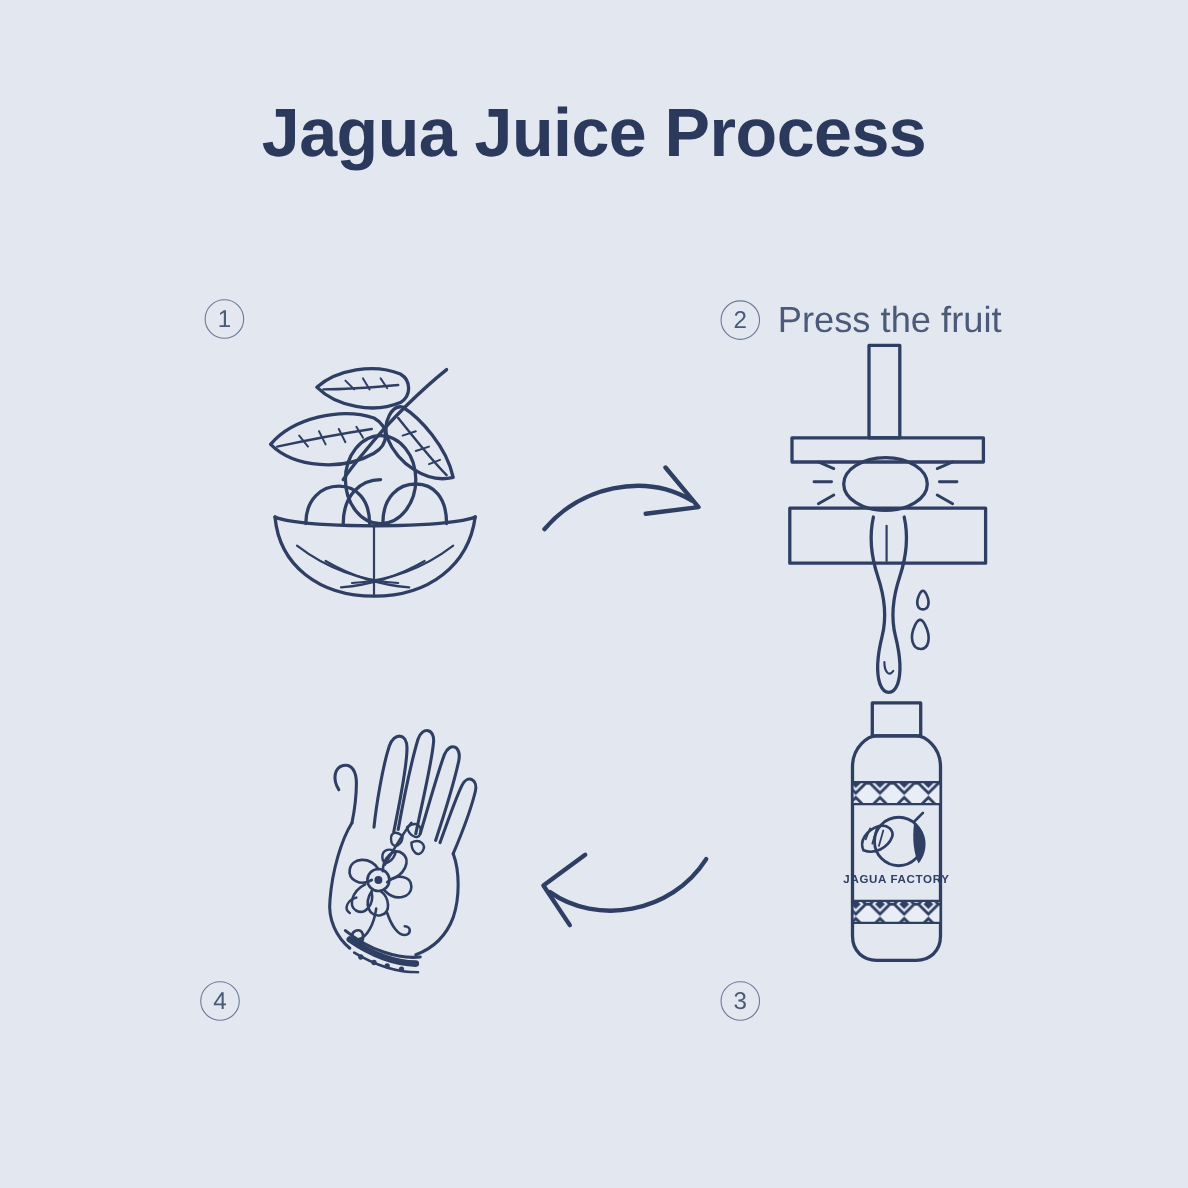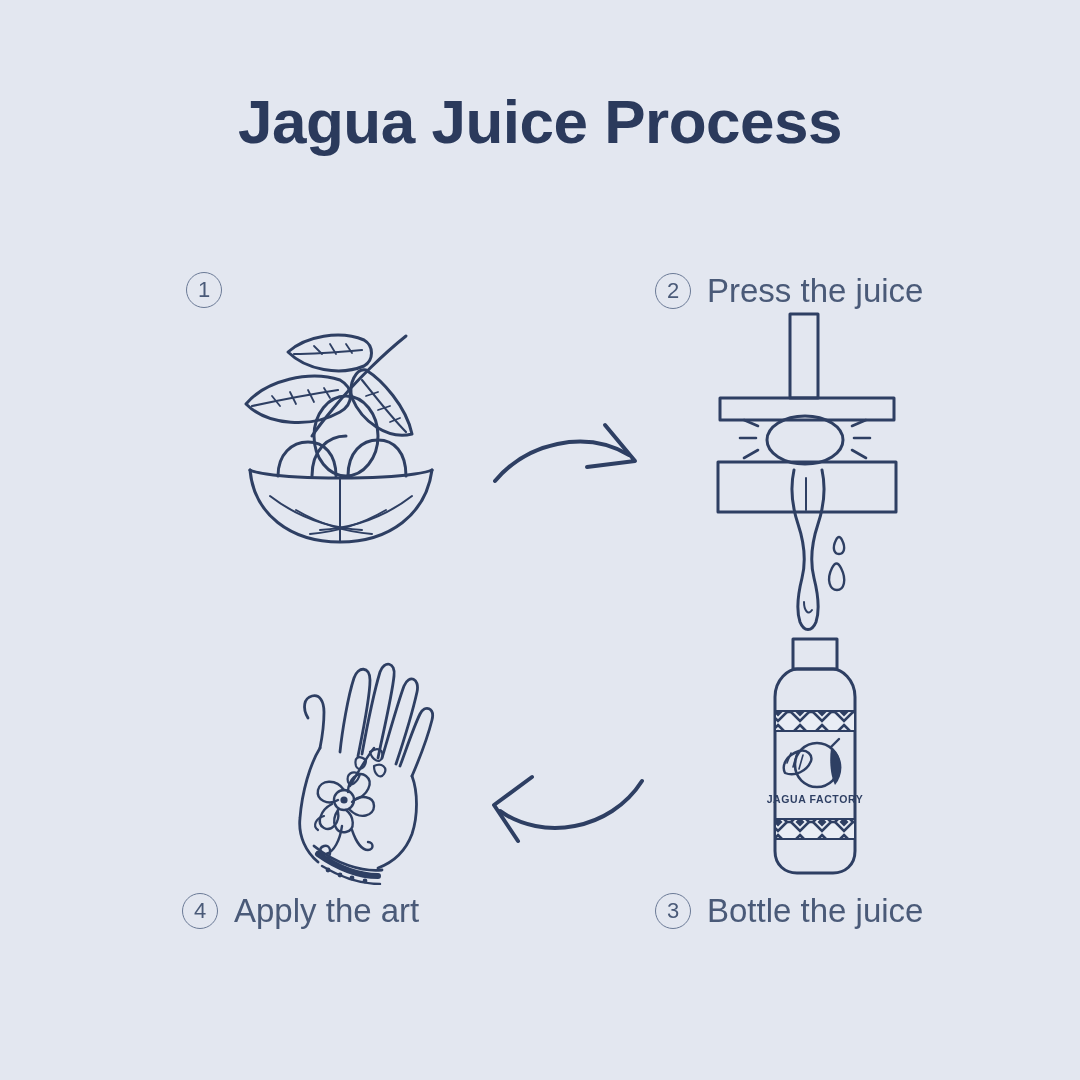--- a/index.html
+++ b/index.html
@@ -82,31 +82,29 @@
 <div class="page">
 
   <div class="title">Jagua Juice Process</div>
 
   <div class="step-label label-1">
     <span class="num-circle">1</span>
   </div>
 
   <div class="step-label label-2">
     <span class="num-circle">2</span>
-    <span>Press the juice</span>
+    <span>Press the fruit</span>
   </div>
 
   <div class="step-label label-3">
     <span class="num-circle">3</span>
-    <span>Bottle the juice</span>
   </div>
 
   <div class="step-label label-4">
     <span class="num-circle">4</span>
-    <span>Apply the art</span>
   </div>
 
   <svg class="art art-harvest" width="210" height="230" viewBox="0 0 210 230">
 
     <path class="ink" stroke-width="3" d="M170 18 C150 34 120 62 96 92 C86 104 80 112 76 118"></path>
 
     <path class="ink" stroke-width="3" d="M128 22 C104 12 70 18 52 34 C70 52 104 58 128 48 C138 42 138 28 128 22 Z"></path>
     <path class="ink" stroke-width="2.2" d="M58 36 C78 36 104 34 126 32"></path>
     <path class="ink" stroke-width="1.8" d="M78 28 L86 36 M94 26 L100 36 M110 26 L116 35"></path>
 

